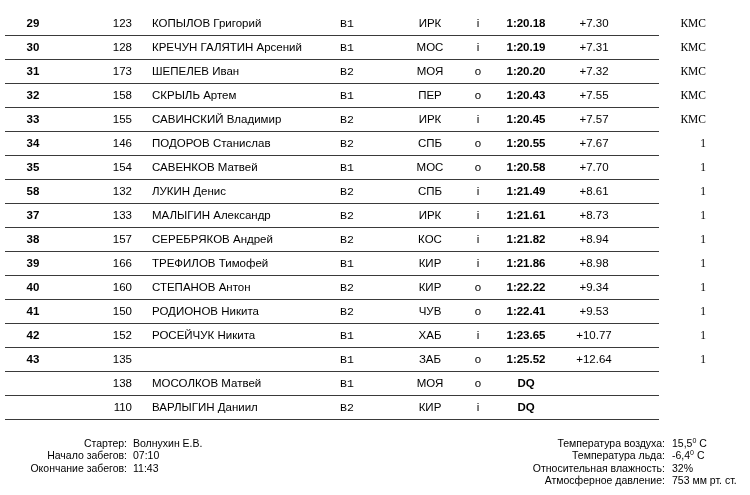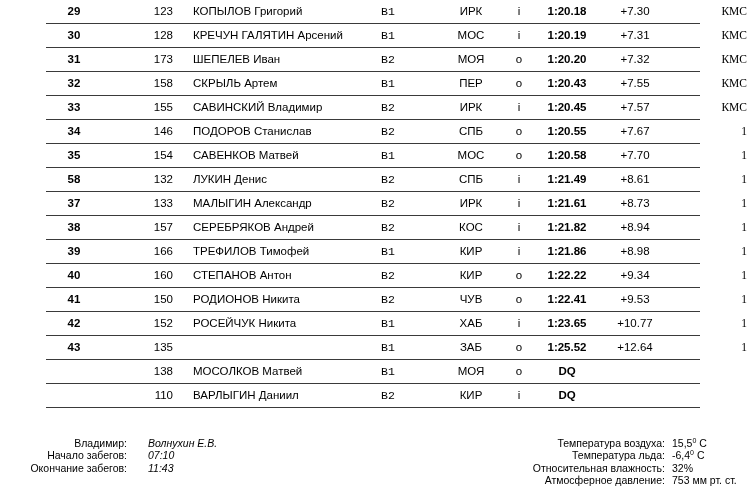--- a/index.html
+++ b/index.html
@@ -12,23 +12,22 @@
     height: 495px;
     font-family: "Liberation Sans", sans-serif;
     color: #000000;
     overflow: hidden;
     position: relative;
   }
 
   #results-table {
     position: absolute;
     left: 0;
-    top: 0;
+    top: 12px;
     width: 667px;
-    margin-left: 41px;
   }
 
   .row {
     position: relative;
     height: 24px;
     box-sizing: border-box;
   }
   .row .rule {
     position: absolute;
     left: 5px;
@@ -84,21 +83,21 @@
     position: absolute;
     top: 0;
     text-align: right;
   }
   .foot-value {
     position: absolute;
     top: 0;
     text-align: left;
   }
   .foot-left .foot-label  { left: 0px;   width: 127px; }
-  .foot-left .foot-value  { left: 148px; font-style: italic; }
+  .foot-left .foot-value  { left: 133px; }
   .foot-right .foot-label { left: 0px;   width: 270px; }
   .foot-right .foot-value { left: 277px; }
 
   .sup {
     font-size: 7px;
     vertical-align: super;
     line-height: 0;
   }
 </style>
 </head>
@@ -306,21 +305,21 @@
       <div class="cell c-time">DQ</div>
       <div class="cell c-diff"></div>
       <div class="cell c-rankq"></div>
       <div class="rule"></div>
     </div>
   </div>
 
 <div id="footer">
   <div class="foot-block foot-left" id="foot-left">
       <div class="foot-row">
-        <div class="foot-label">Владимир:</div>
+        <div class="foot-label">Стартер:</div>
         <div class="foot-value">Волнухин Е.В.</div>
       </div>
       <div class="foot-row">
         <div class="foot-label">Начало забегов:</div>
         <div class="foot-value">07:10</div>
       </div>
       <div class="foot-row">
         <div class="foot-label">Окончание забегов:</div>
         <div class="foot-value">11:43</div>
       </div>

